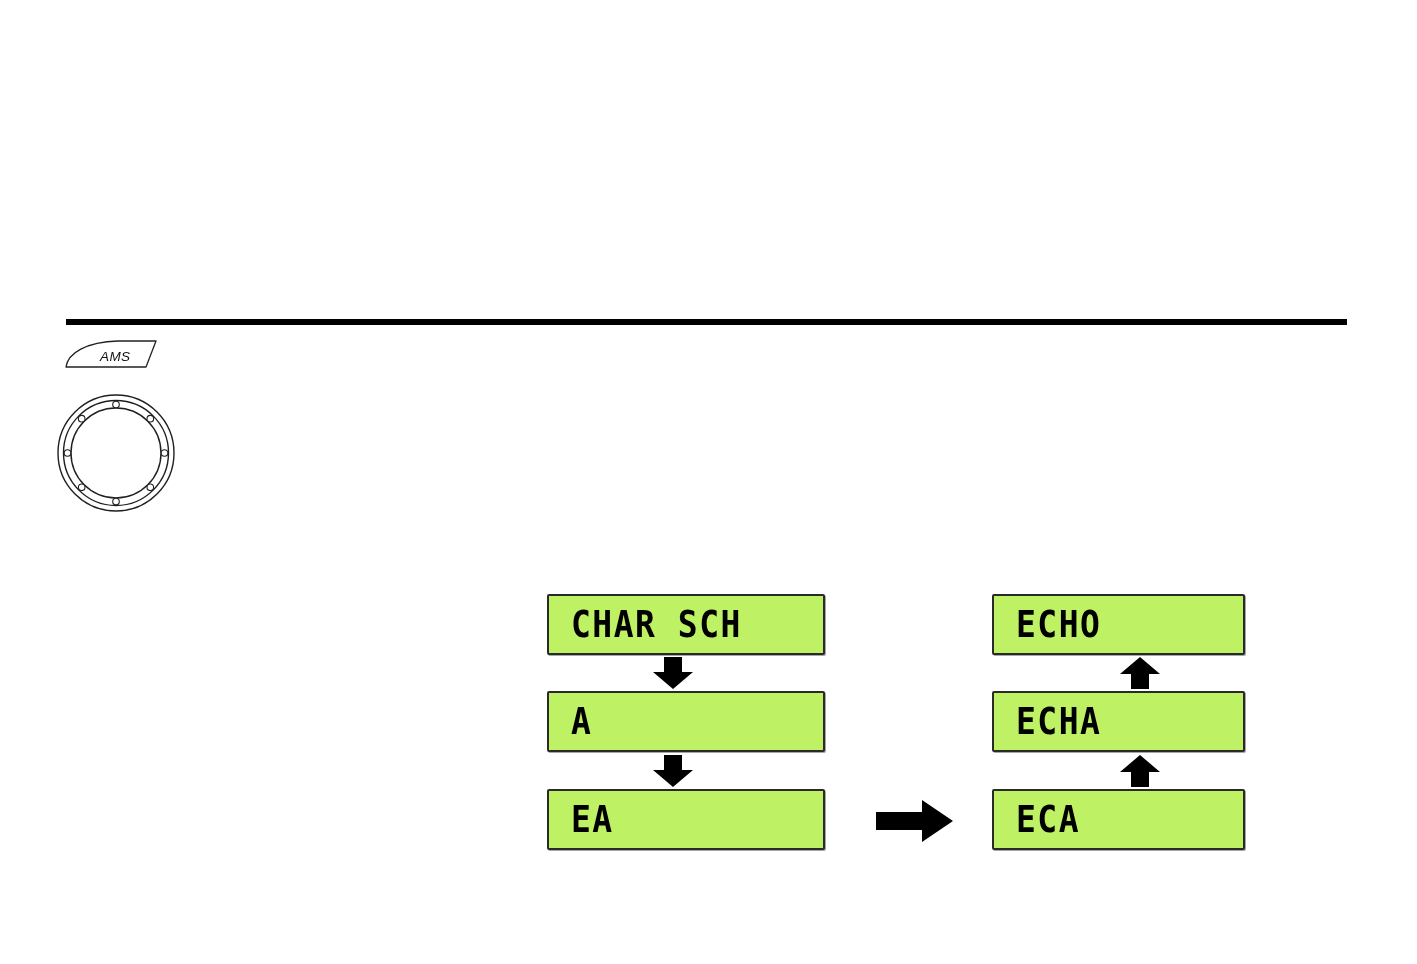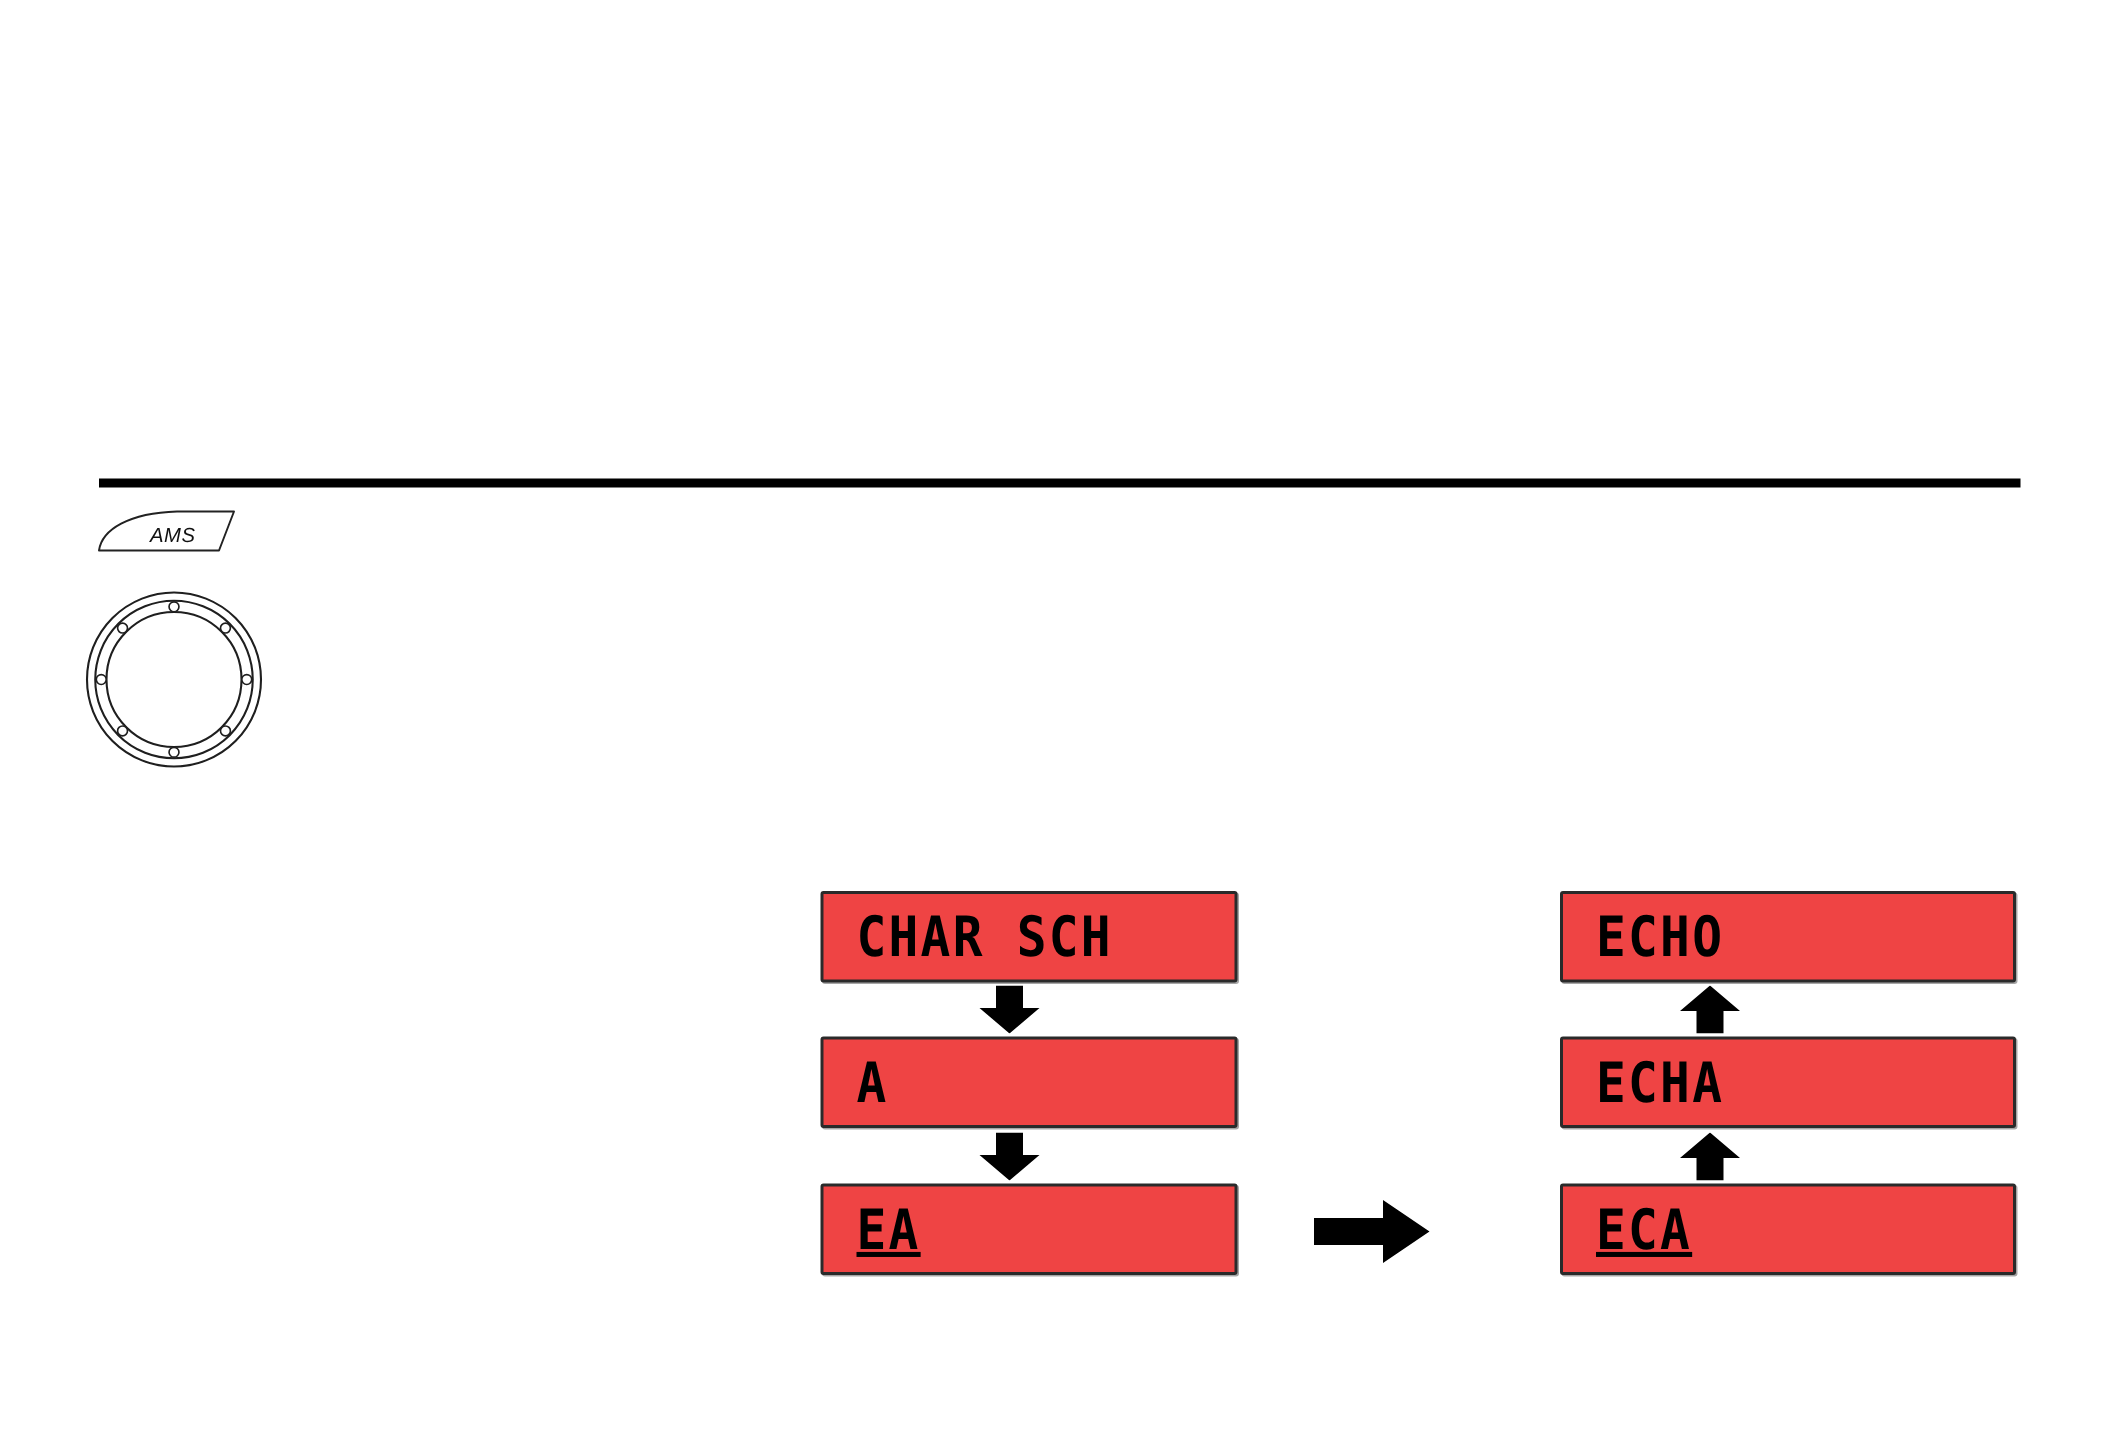--- a/index.html
+++ b/index.html
@@ -49,21 +49,21 @@
     left: 55px;
     top: 392px;
     width: 122px;
     height: 122px;
   }
   .ams-knob svg { display: block; }
 
   .lcd-box {
     position: absolute;
     box-sizing: border-box;
-    background: #ef4444;
+    background: #bef264;
     border: 2px solid #2a2a2a;
     border-radius: 2px;
     box-shadow: 1px 1px 0 rgba(0,0,0,0.35);
     display: flex;
     align-items: center;
     pointer-events: auto;
   }
   .lcd-text {
     font-family: "DejaVu Sans Mono", "Liberation Mono", monospace;
     font-size: 33px;
@@ -72,24 +72,24 @@
     font-weight: 700;
     letter-spacing: 1.5px;
     padding-left: 22px;
     white-space: pre;
     transform: scaleY(1.12);
     transform-origin: left center;
   }
 
   
   .col-left  { left: 547px; width: 278px; }
-  .col-right { left: 1040px; width: 304px; align-items: center; }
+  .col-right { left: 992px; width: 253px; align-items: center; }
   .row-1 { top: 594px; height: 61px; }
   .row-2 { top: 691px; height: 61px; }
-  .row-3 { top: 789px; height: 61px; text-decoration: underline; }
+  .row-3 { top: 789px; height: 61px; }
 
   
   .arrow {
     position: absolute;
     pointer-events: auto;
   }
   .arrow svg { display: block; }
 
   .arr-down-1 { left: 645px; top: 657px; width: 56px; height: 32px; }
   .arr-down-2 { left: 645px; top: 755px; width: 56px; height: 32px; }

